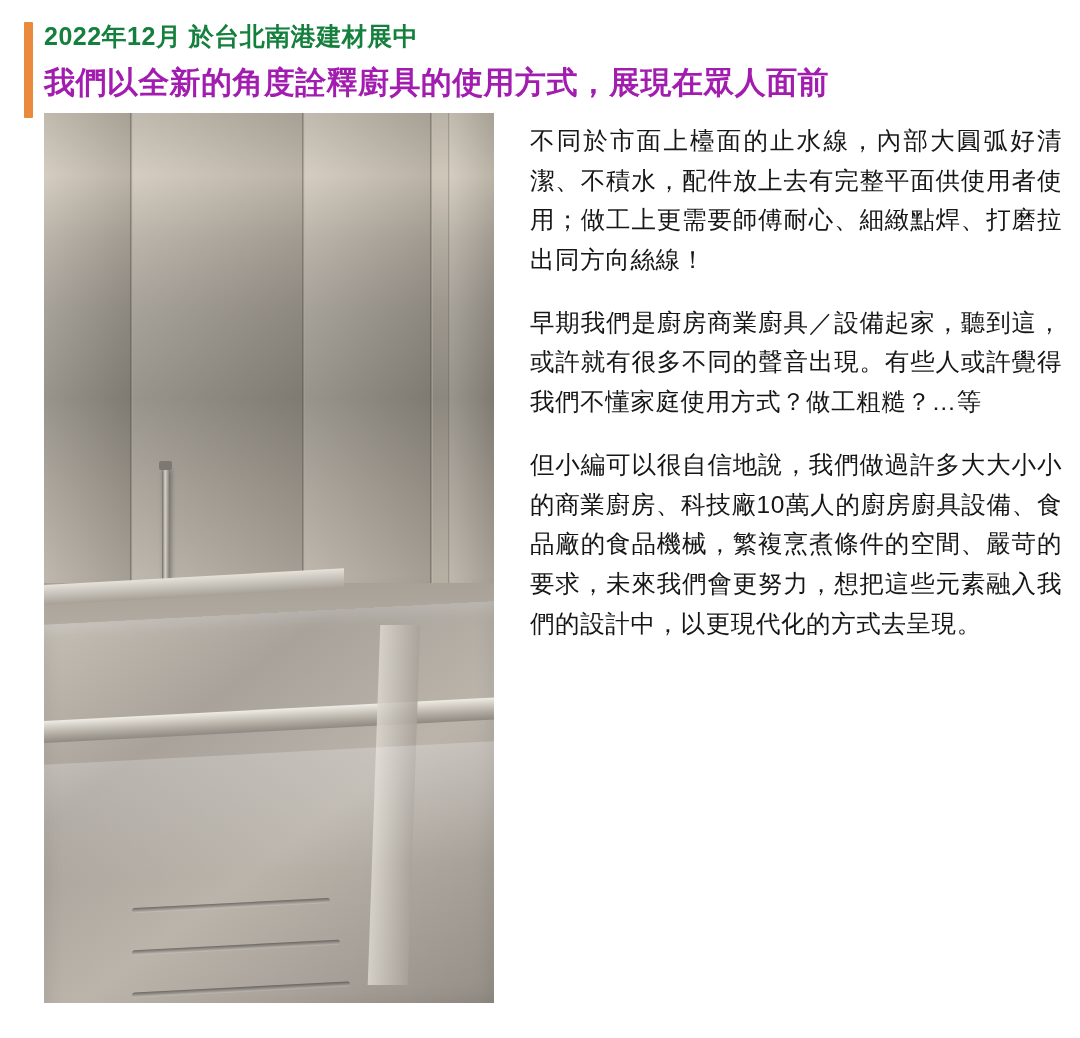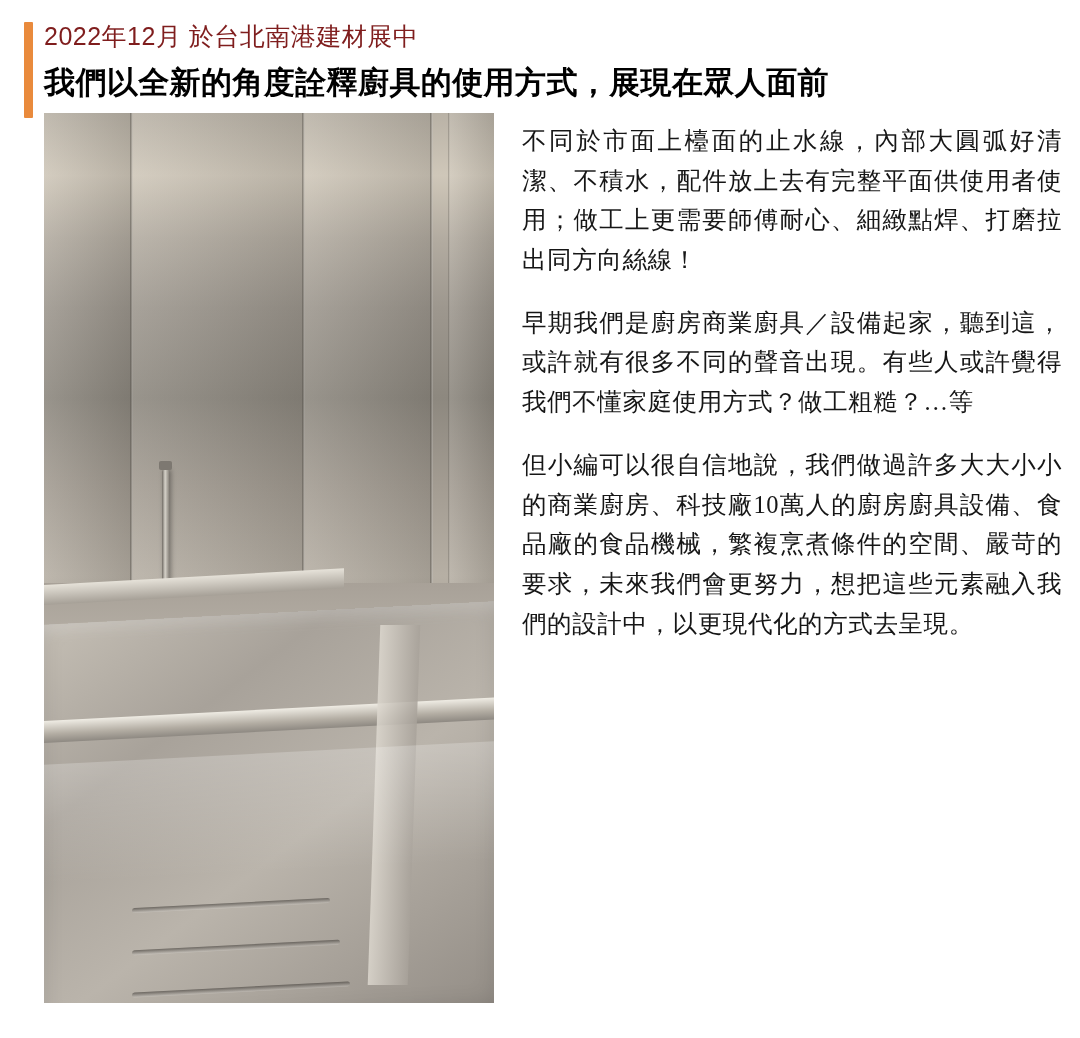--- a/index.html
+++ b/index.html
@@ -33,30 +33,30 @@
     top: 22px;
     width: 9px;
     height: 96px;
     background: #e98a3c;
     border-radius: 1px;
   }
   .eyebrow {
     font-size: 25px;
     line-height: 1.35;
     letter-spacing: 0.5px;
-    color: #7f1d1d;
-    font-weight: 400;
+    color: #15803d;
+    font-weight: 700;
     white-space: nowrap;
   }
   .headline {
     margin-top: 9px;
     font-size: 31px;
     line-height: 1.3;
     letter-spacing: 0.4px;
-    color: #000000;
+    color: #a21caf;
     font-weight: 700;
     white-space: nowrap;
   }
 
   
   .content {
     display: flex;
     align-items: flex-start;
     padding: 0 18px 0 44px;
     gap: 28px;
@@ -211,24 +211,23 @@
   
   .text-col {
     flex: 1 1 auto;
     padding-top: 8px;
   }
   .para {
     font-size: 24.5px;
     line-height: 1.62;
     letter-spacing: 0.6px;
     color: #161616;
-    margin: 0 0 23px 0;
+    margin: 0 0 23px 8px;
     text-align: justify;
     text-justify: inter-ideograph;
-    font-family: Liberation Serif, serif;
   }
   .para:last-child { margin-bottom: 0; }
 </style>
 </head>
 <body>
 
 <div class="page">
 
   <div class="header">
     <div class="header-bar"></div>

